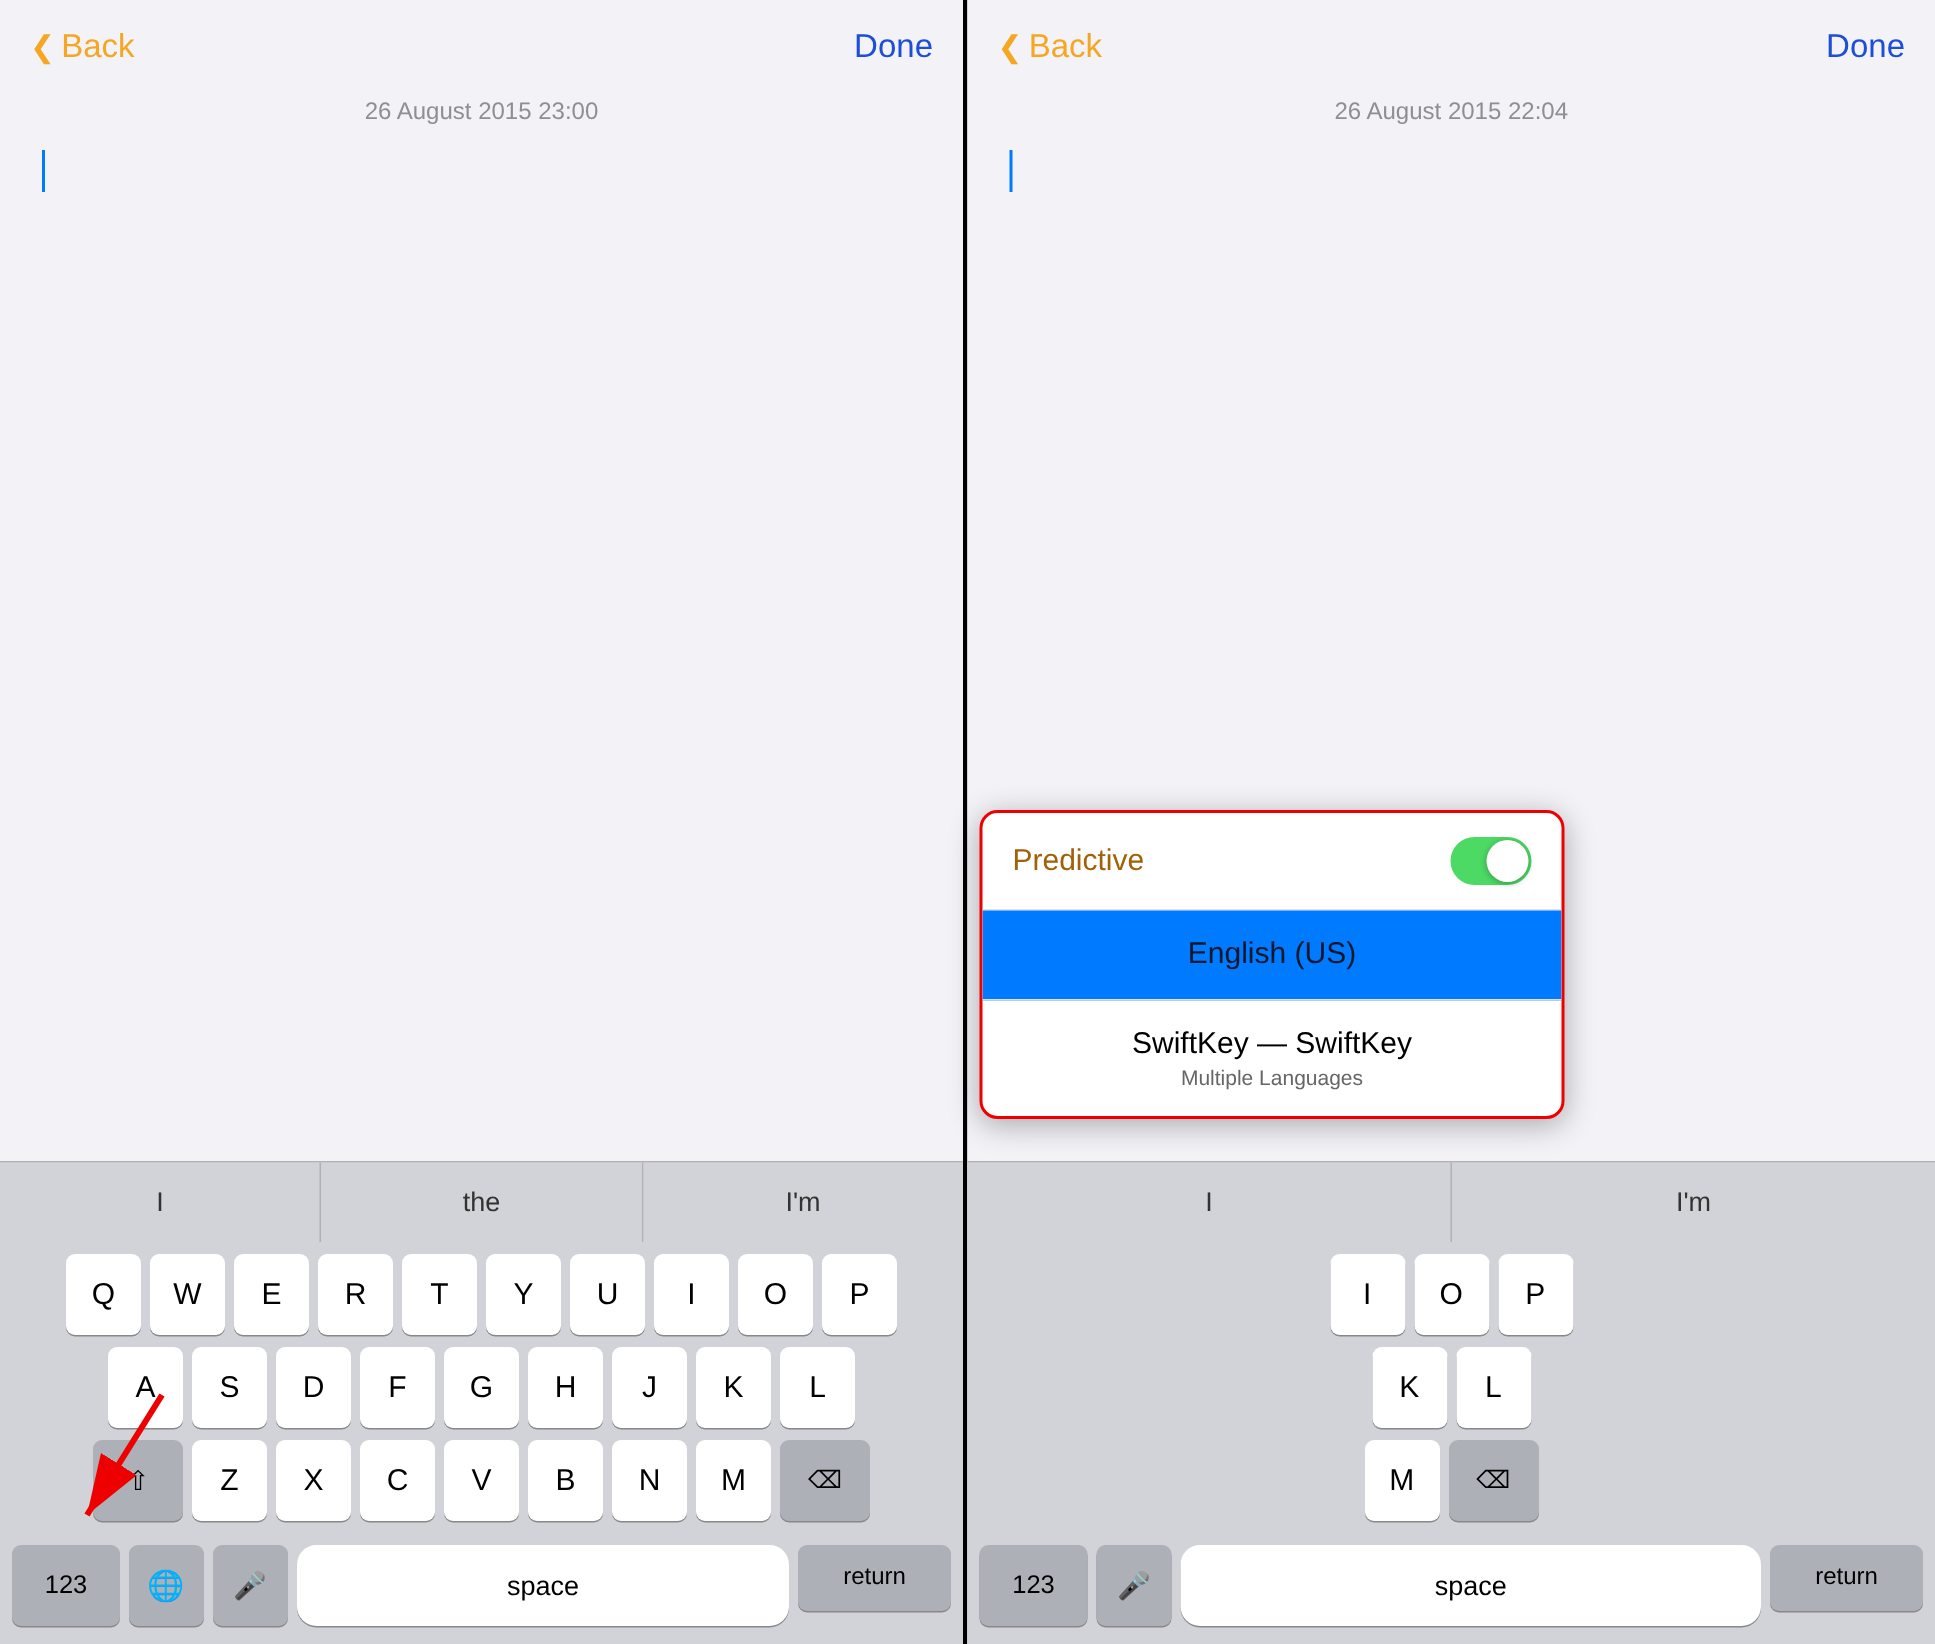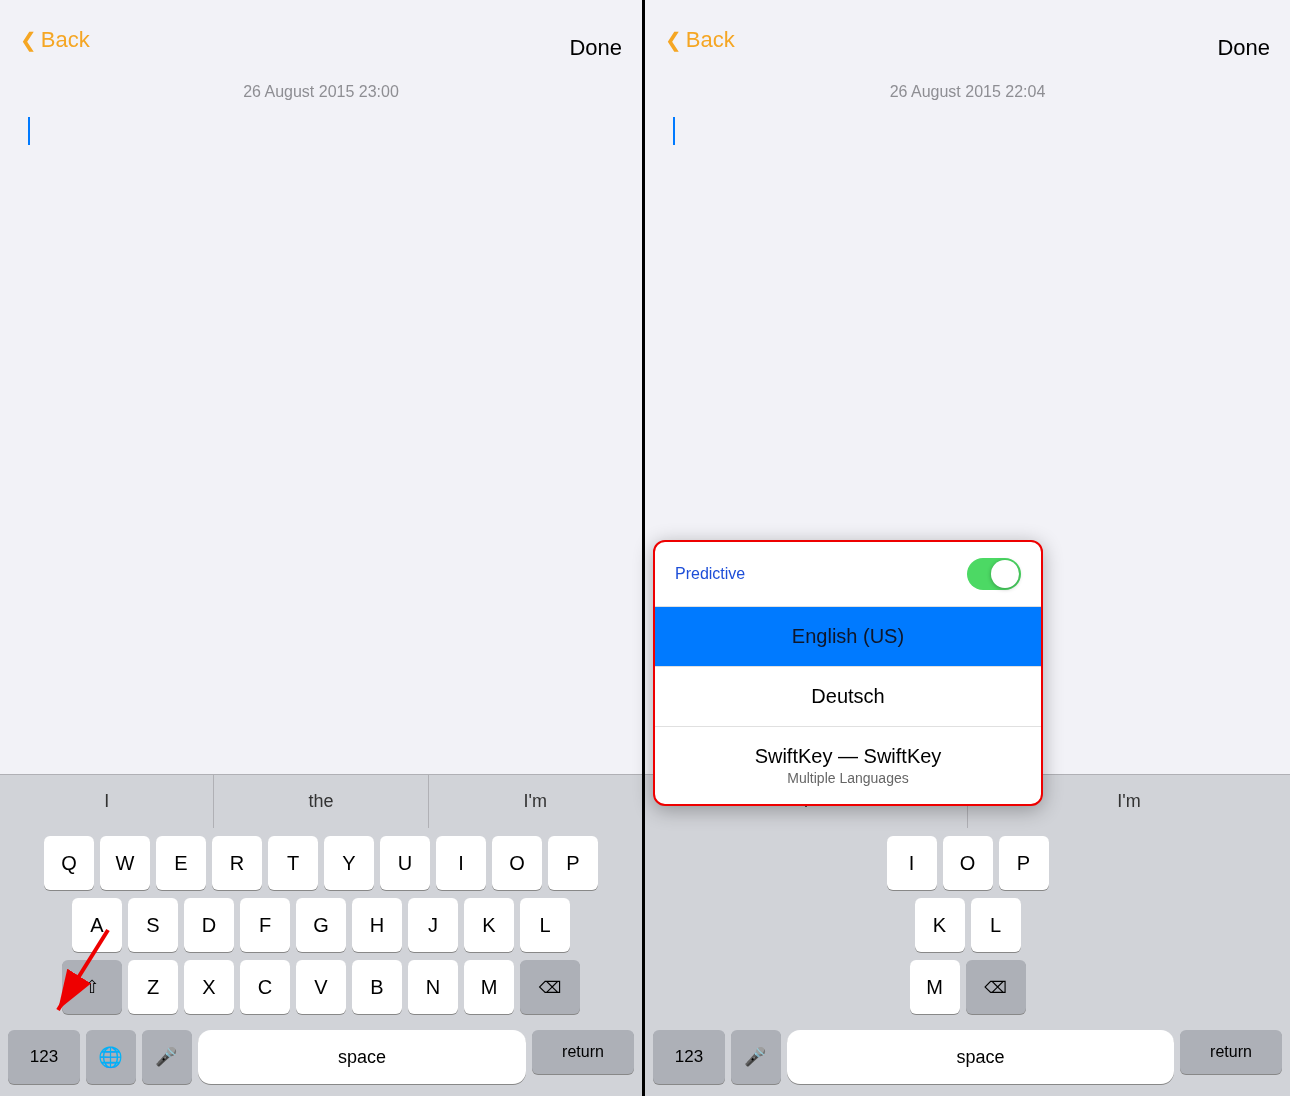--- a/index.html
+++ b/index.html
@@ -43,25 +43,24 @@
       gap: 4px;
       cursor: pointer;
     }
 
     .nav-back .chevron {
       font-size: 20px;
       color: #f5a623;
     }
 
     .nav-done {
-      color: #000000;
+      color: #1d4ed8;
       font-size: 22px;
       font-weight: 400;
       cursor: pointer;
-      margin-top: 17px;
     }
 
     
     .note-area {
       flex: 1;
       background: #f2f2f7;
       padding: 12px 28px;
       position: relative;
     }
 
@@ -210,22 +209,22 @@
 
     .popup-predictive-row {
       display: flex;
       align-items: center;
       justify-content: space-between;
       padding: 16px 20px;
       border-bottom: 1px solid #e0e0e0;
     }
 
     .popup-predictive-label {
-      font-size: 16px;
-      color: #1d4ed8;
+      font-size: 20px;
+      color: #a16207;
     }
 
     .toggle {
       width: 54px;
       height: 32px;
       background: #4cd964;
       border-radius: 16px;
       position: relative;
       cursor: pointer;
     }
@@ -413,22 +412,19 @@
       <span class="popup-predictive-label">Predictive</span>
       <div class="toggle">
         <div class="toggle-knob"></div>
       </div>
     </div>
 
     <div class="popup-lang-item active">
       <span>English (US)</span>
     </div>
 
-    <div class="popup-lang-item">
-      <span>Deutsch</span>
-    </div>
 
     <div class="popup-lang-item">
       <span>SwiftKey — SwiftKey</span>
       <span class="popup-lang-sub">Multiple Languages</span>
     </div>
   </div>
 </div>
 
 </body></html>

